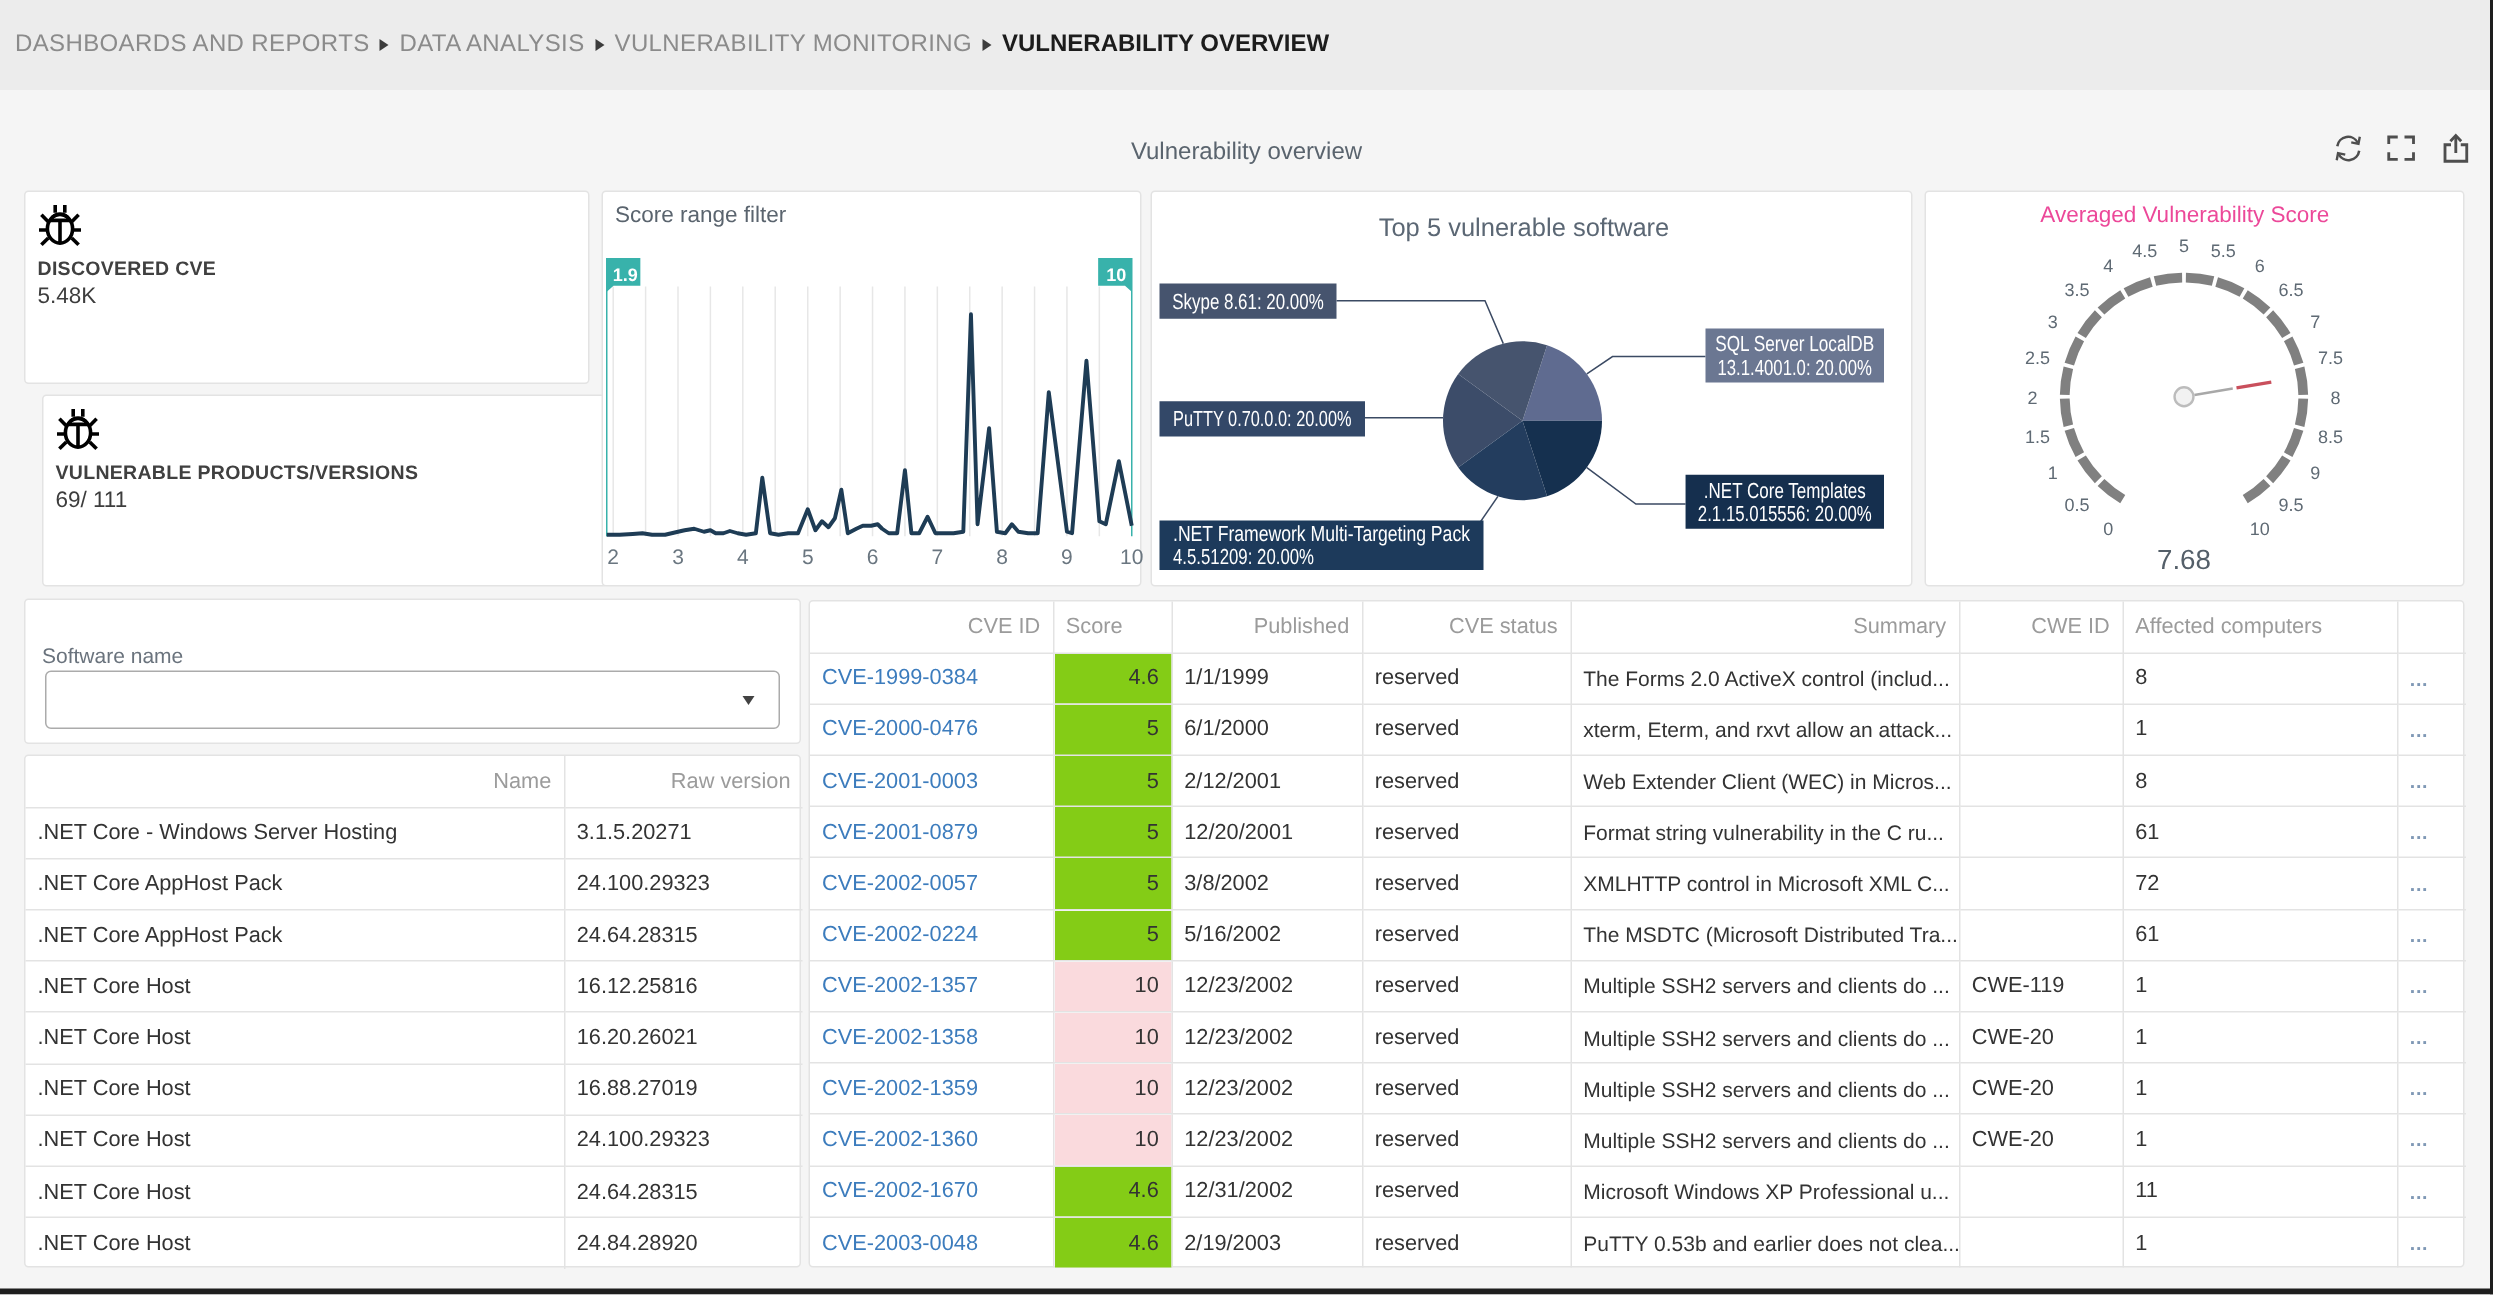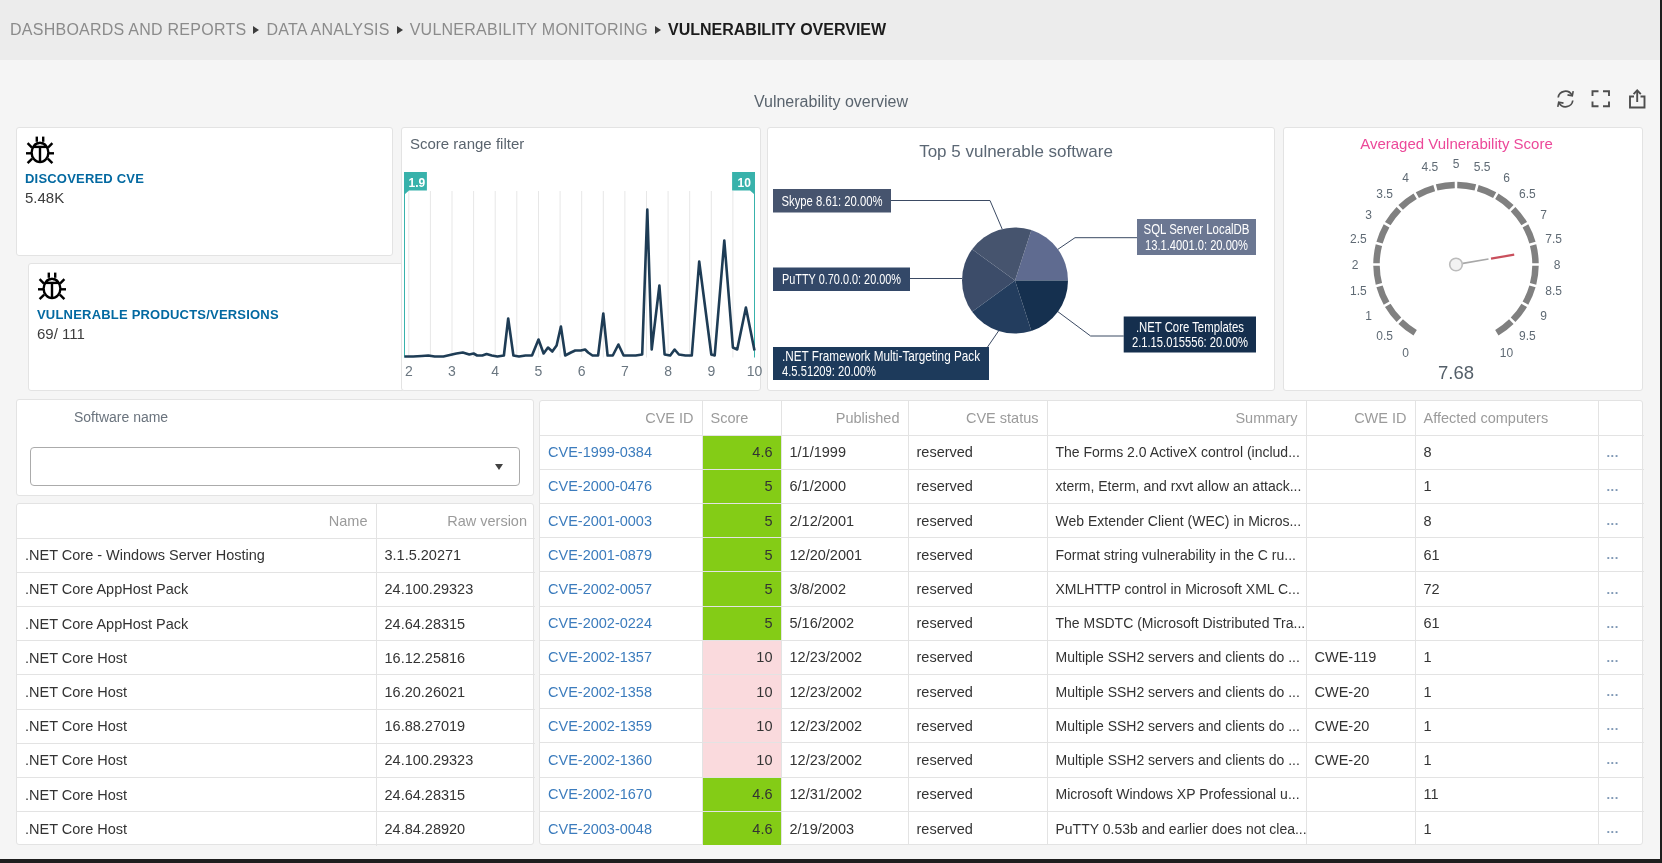--- a/index.html
+++ b/index.html
@@ -7,21 +7,21 @@
 body { font-family:"Liberation Sans", sans-serif; background:#f5f5f5; position:relative; }
 .card { position:absolute; background:#fff; border:1px solid #e3e3e3; border-radius:3px; }
 .crumbbar { position:absolute; left:0; top:0; width:1662px; height:60px; background:#ececec;
   display:flex; align-items:center; padding-left:10px; }
 .crumb { font-size:16px; color:#8b8b8b; letter-spacing:0.25px; white-space:nowrap; }
 .crumb.active { color:#1c1c1c; font-weight:bold; letter-spacing:0; }
 .csep { width:0; height:0; border-left:6px solid #3c3c3c; border-top:4.5px solid transparent;
   border-bottom:4.5px solid transparent; margin:0 7px; }
 .pagetitle { position:absolute; top:93px; left:0; width:1662px; text-align:center;
   font-size:16px; color:#5a646e; }
-.kpi-title { font-size:13px; font-weight:bold; color:#0369a1; letter-spacing:0.2px; }
+.kpi-title { font-size:13px; font-weight:bold; color:#404040; letter-spacing:0.2px; }
 .kpi-value { font-size:15px; color:#3d3d3d; }
 table { border-collapse:collapse; table-layout:fixed; width:100%; }
 td, th { font-size:14.5px; overflow:hidden; white-space:nowrap; }
 th { color:#9b9b9b; font-weight:normal; text-align:right; }
 td { color:#333; }
 .rt td, .rt th { border:1px solid #e3e3e3; height:34.2px; padding:0 8px; }
 .rt tr > *:first-child { border-left:none; }
 .rt tr > *:last-child { border-right:none; }
 .rt tr:first-child > * { border-top:none; }
 .rt tr:last-child > * { border-bottom:none; }
@@ -217,21 +217,21 @@
 <text x="243.4" y="212.4" font-size="12" fill="#5f6a74" text-anchor="middle">9.5</text>
 <text x="222.5" y="228.5" font-size="12" fill="#5f6a74" text-anchor="middle">10</text>
 <line x1="178.9" y1="135.3" x2="204.5" y2="131.0" stroke="#a8a8a8" stroke-width="1.7"></line>
 <line x1="207.0" y1="130.6" x2="230.2" y2="126.7" stroke="#c94f5c" stroke-width="2.2"></line>
 <circle cx="172" cy="136.5" r="6.3" fill="#f2f2f2" stroke="#bcbcbc" stroke-width="1.6"></circle>
 <text x="172" y="251" font-size="18.5" fill="#545f69" text-anchor="middle">7.68</text>
     </svg>
 </div>
 
 <div class="card" style="left:16px; top:399px; width:518px; height:97px;">
-  <div style="position:absolute; left:11px; top:9px; font-size:14px; color:#6a737d;margin-left:46px;">Software name</div>
+  <div style="position:absolute; left:11px; top:29px; font-size:14px; color:#6a737d;">Software name</div>
   <div style="position:absolute; left:13px; top:47px; width:490px; height:39px; border:1px solid #ababab; border-radius:4px;">
     <div style="position:absolute; left:11px; top:10px; font-size:14.5px; color:#959595;margin-top:48px;">Select...</div>
     <div style="position:absolute; right:16px; top:16px; width:0; height:0; border-top:6px solid #424242; border-left:4.5px solid transparent; border-right:4.5px solid transparent;"></div>
   </div>
 </div>
 
 <div class="card" style="left:16px; top:503px; width:518px; height:342px;">
   <table class="rt">
     <colgroup>
         <col style="width:359px">

